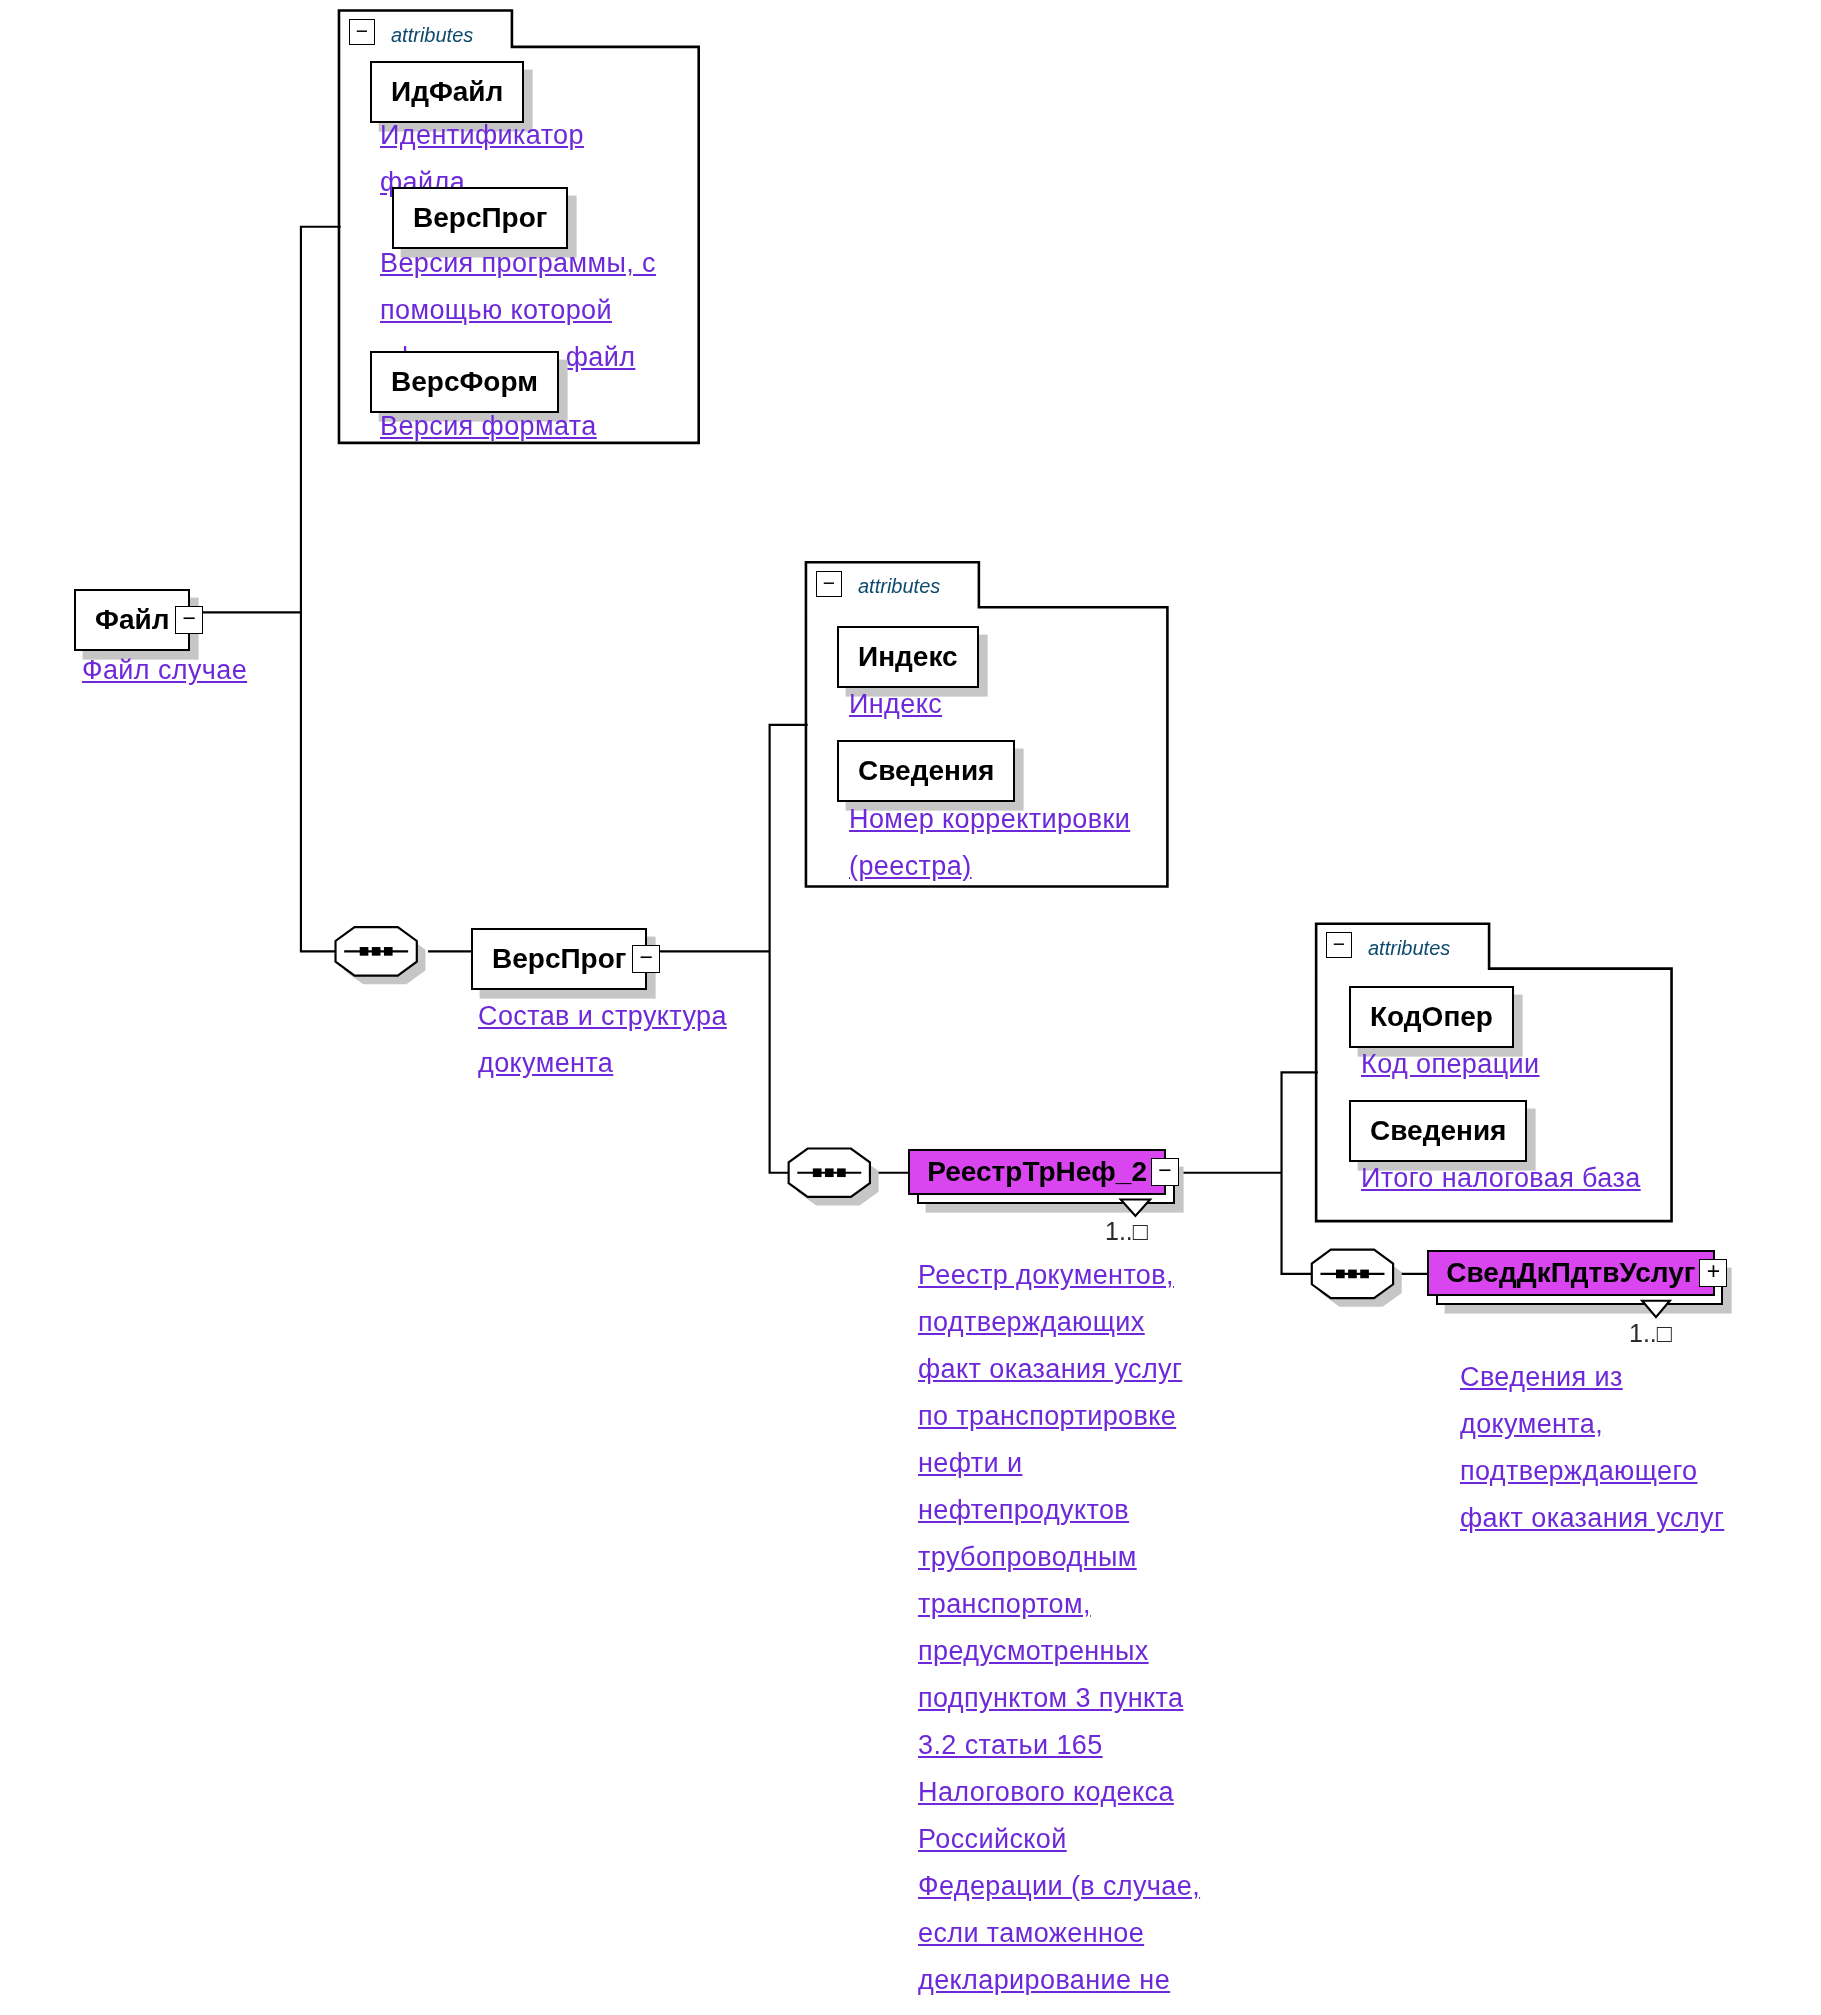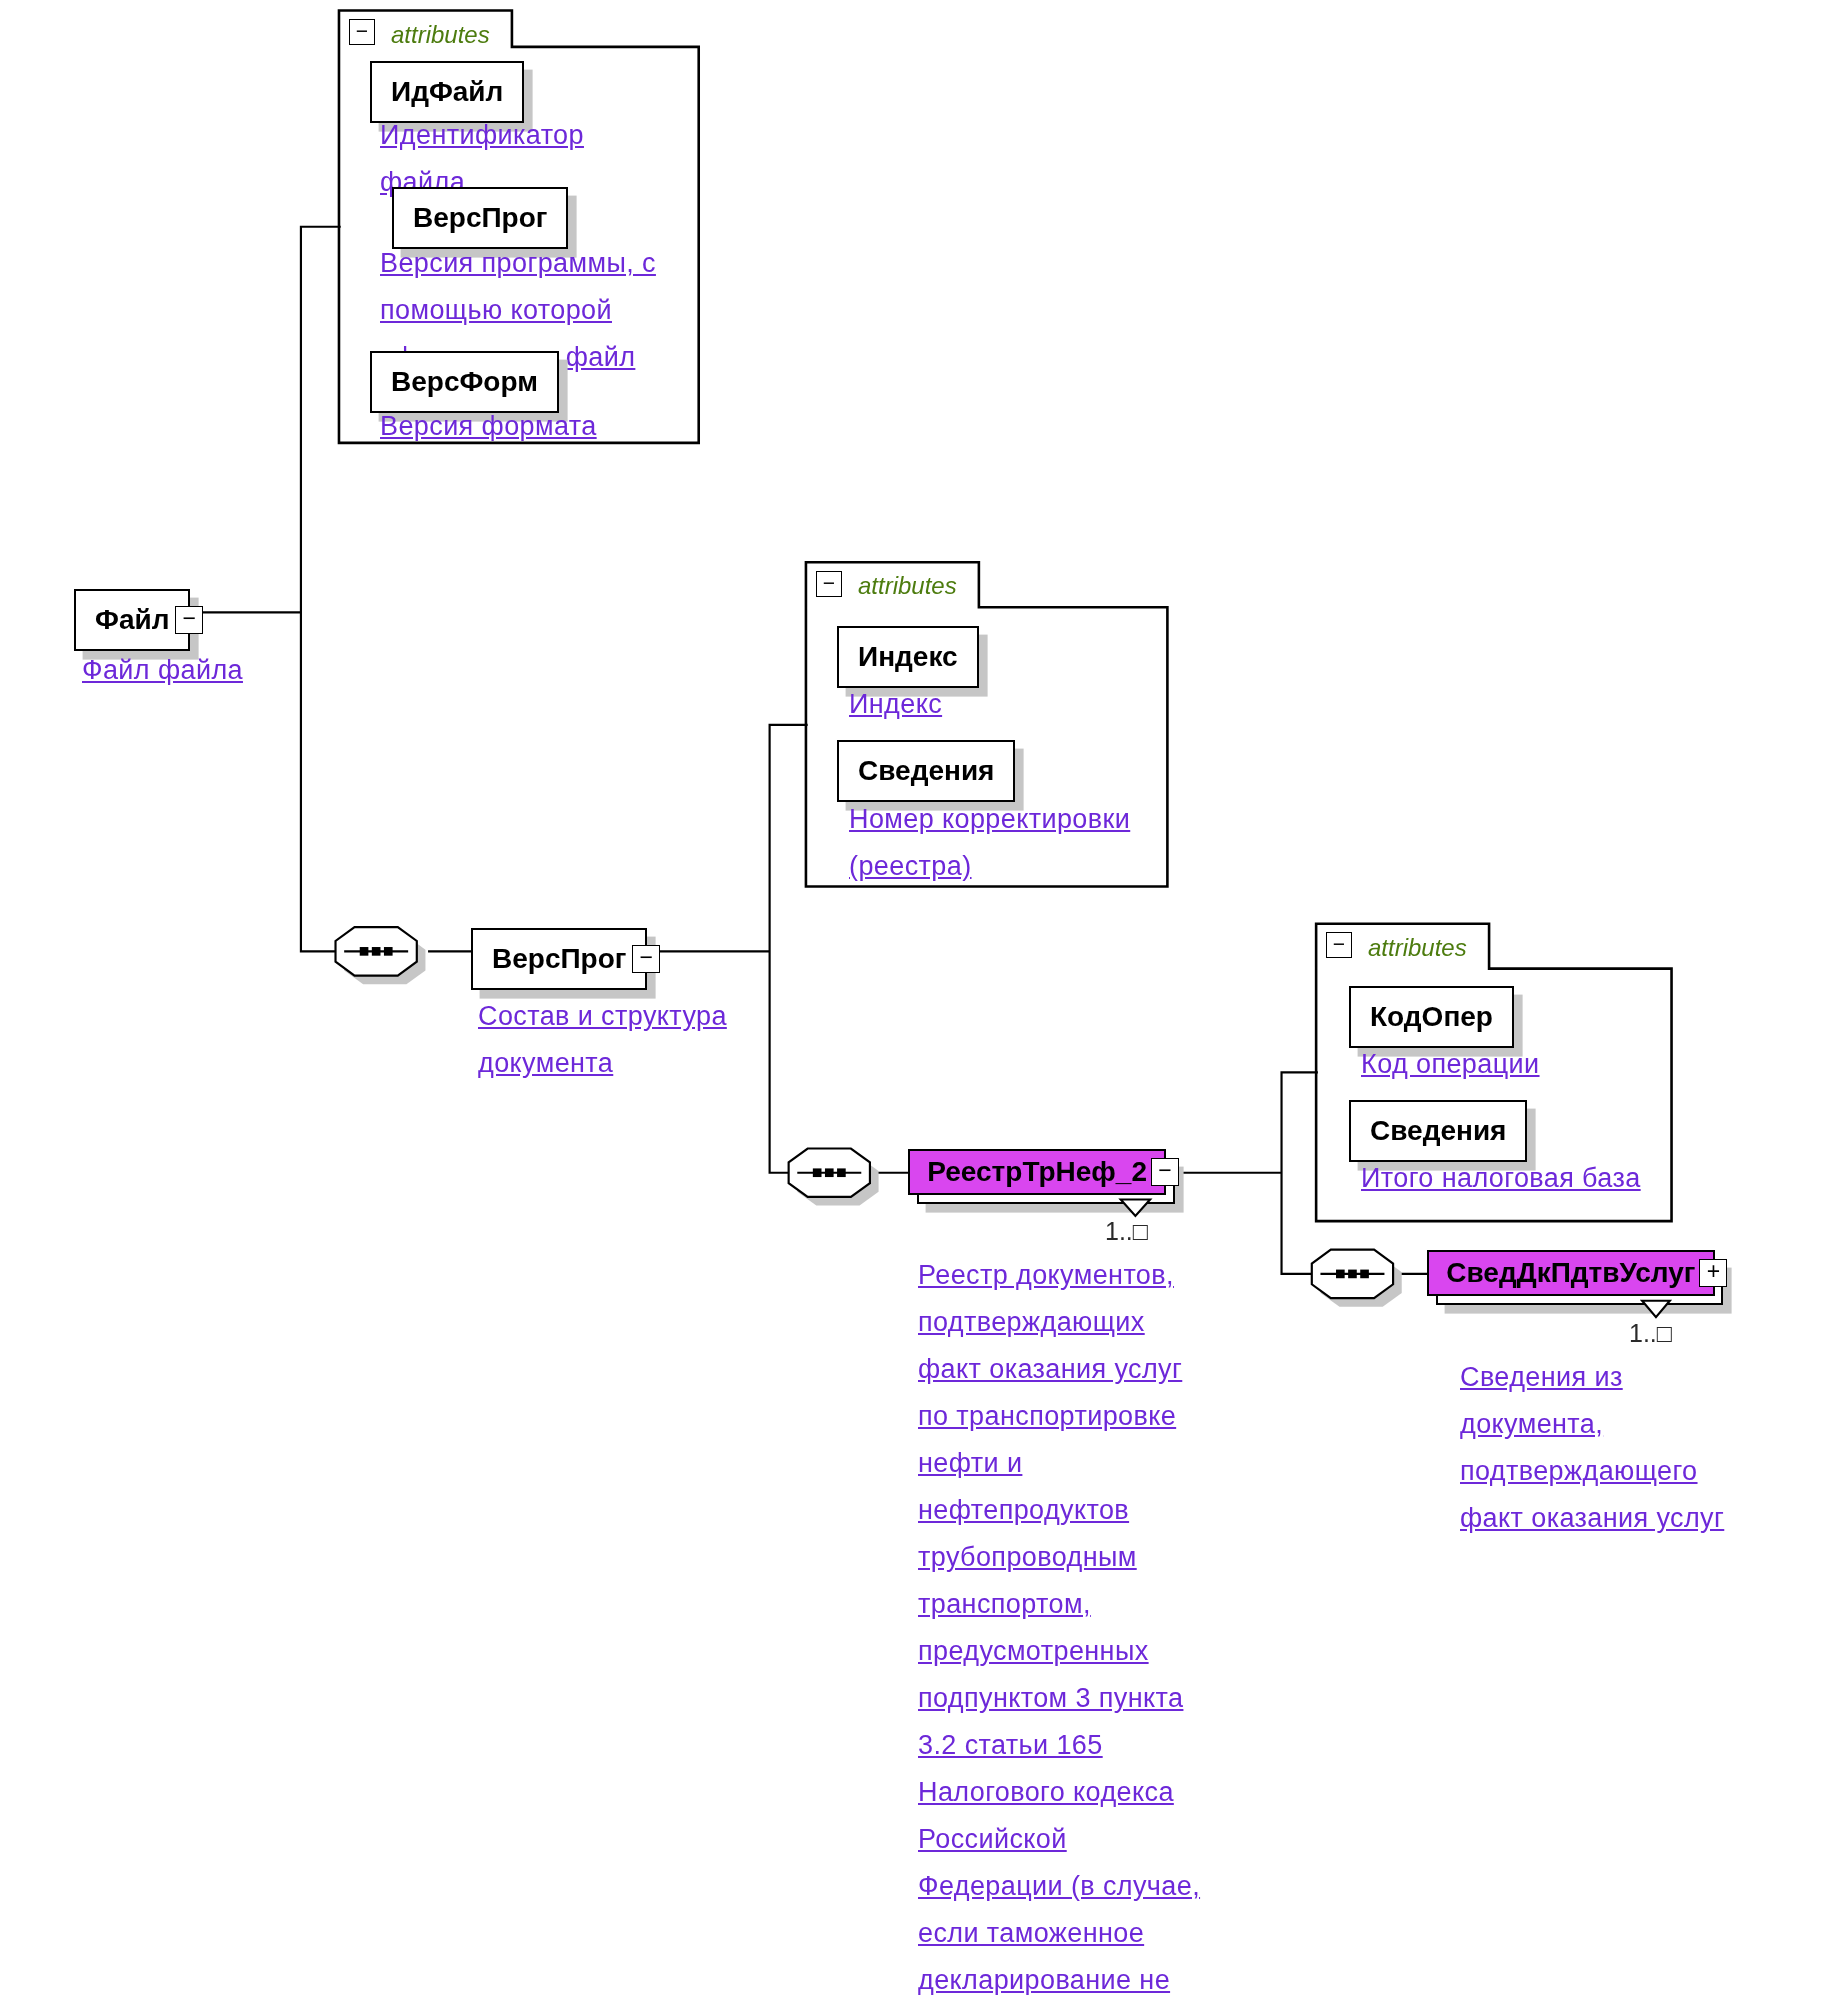--- a/index.html
+++ b/index.html
@@ -42,21 +42,21 @@
   }
   
   .toggle-sm{
     position:absolute;z-index:3;
     width:26px;height:26px;box-sizing:border-box;
     background:#fff;border:1.7px solid #000;
     font-size:21px;line-height:21.6px;text-align:center;cursor:pointer;
   }
   .attr-label{
     position:absolute;z-index:2;
-    font-style:italic;font-size:24px;line-height:28px;color:#4d7c0f;
+    font-style:italic;font-size:20px;line-height:28px;color:#0c4a6e;
   }
   .anno{
     position:absolute;z-index:2;
     color:#6d28d9;font-size:27px;line-height:47px;
     white-space:pre-line;letter-spacing:0.4px;text-decoration:underline;
   }
   .card{
     position:absolute;z-index:5;
     color:#2a2a2a;font-size:25px;line-height:26px;white-space:nowrap;
   }
@@ -107,21 +107,21 @@
     <rect x="1545" y="1468" width="10" height="10" fill="#000000"></rect>
     <rect x="1559" y="1468" width="10" height="10" fill="#000000"></rect>
     <rect x="1573" y="1468" width="10" height="10" fill="#000000"></rect>
   </g>
 </svg>
 
 <div class="name-box" style="left:74px;top:589px;">
   <span>Файл</span>
   <span class="toggle">−</span>
 </div>
-<div class="anno" style="left:82px;top:647px;">Файл файла</div>
+<div class="anno" style="left:82px;top:647px;">Файл случае</div>
 
 <span class="toggle-sm" style="left:349px;top:19px;">−</span>
 <div class="attr-label" style="left:391px;top:21px;">attributes</div>
 
 <div class="name-box" style="left:370px;top:61px;">ИдФайл</div>
 <div class="anno" style="left:380px;top:112px;">Идентификатор
 файла</div>
 
 <div class="name-box" style="left:392px;top:187px;">ВерсПрог</div>
 <div class="anno" style="left:380px;top:240px;">Версия программы, с

